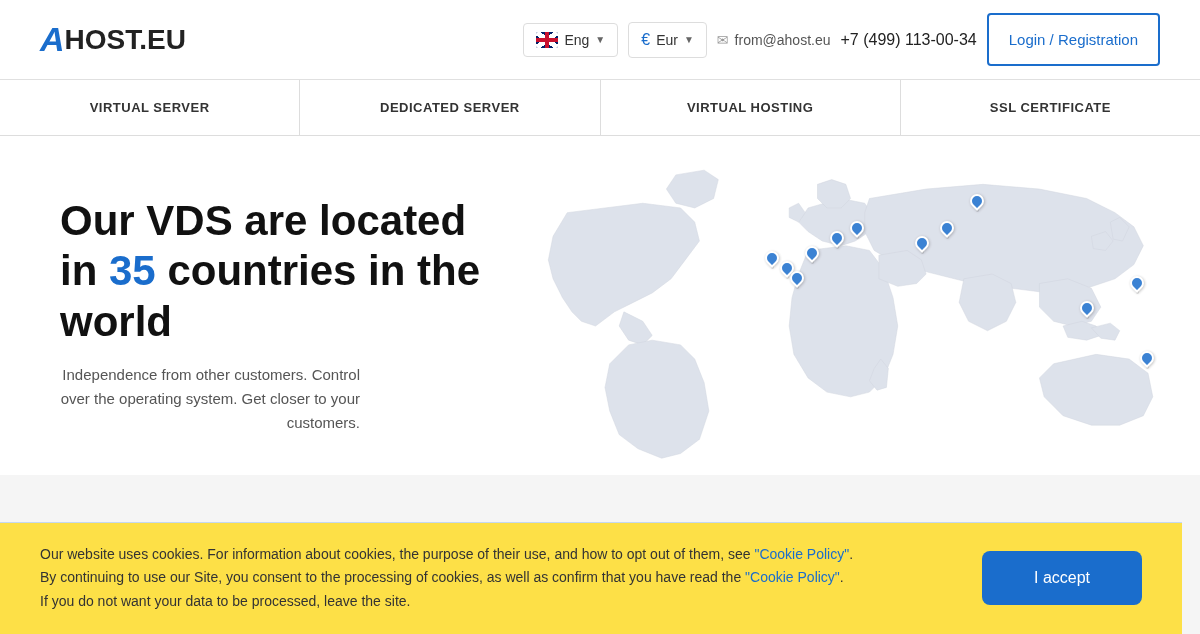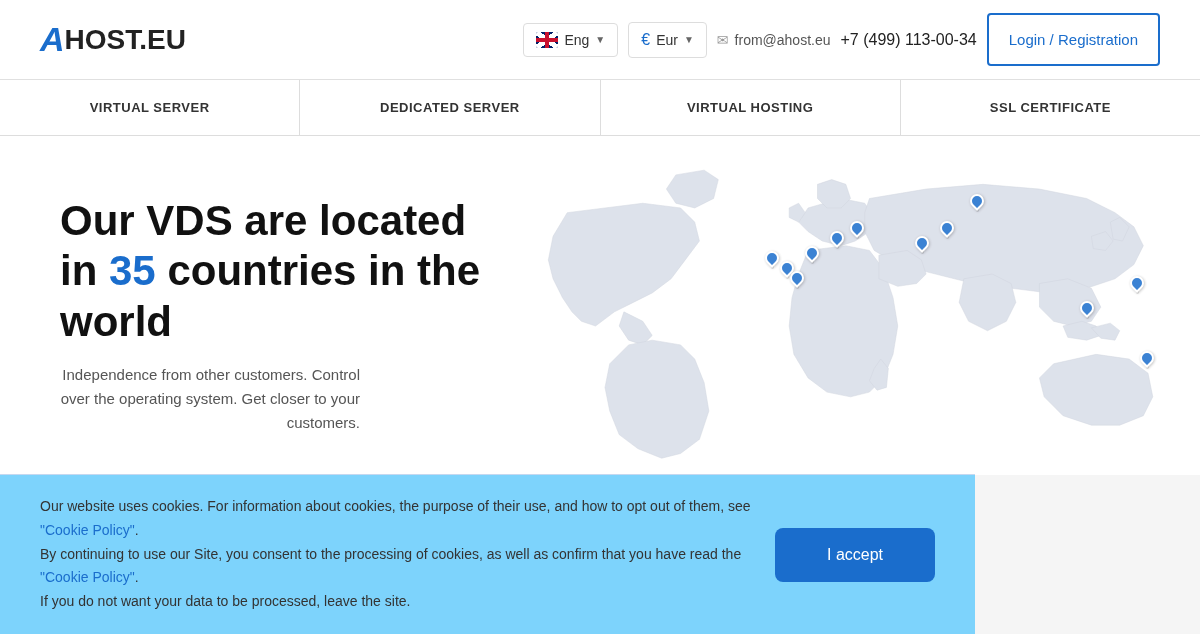--- a/index.html
+++ b/index.html
@@ -179,22 +179,22 @@
     .world-map-svg {
       width: 100%;
       height: 100%;
     }
 
     
     .cookie-banner {
       position: fixed;
       bottom: 0;
       left: 0;
-      width: 975px;
-      background: #7dd3fc;
+      width: 1182px;
+      background: #fde047;
       padding: 20px 40px;
       display: flex;
       align-items: center;
       justify-content: space-between;
       z-index: 100;
       border-top: 1px solid #c5d8f0;
     }
     .cookie-text {
       font-size: 14px;
       color: #333;

